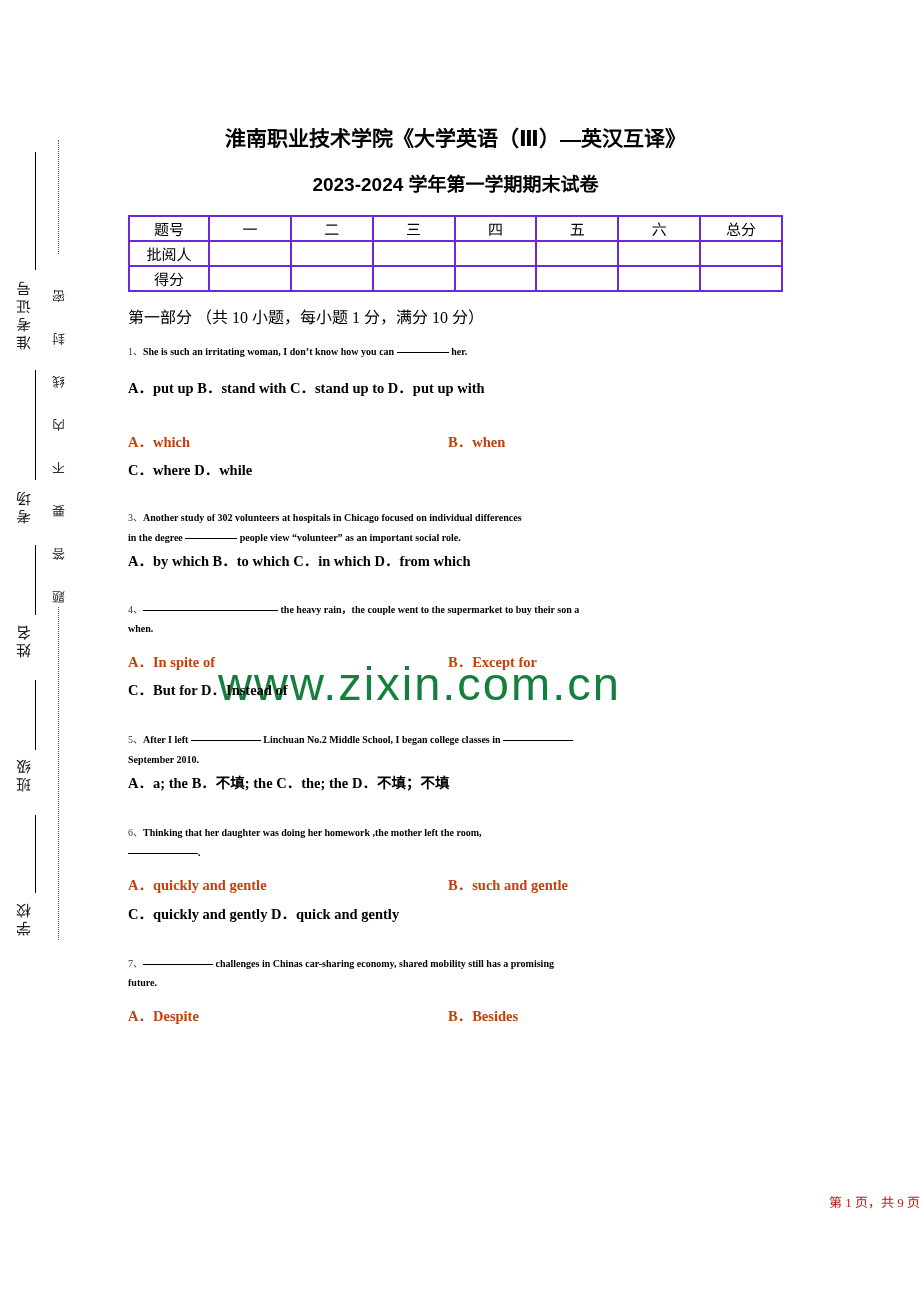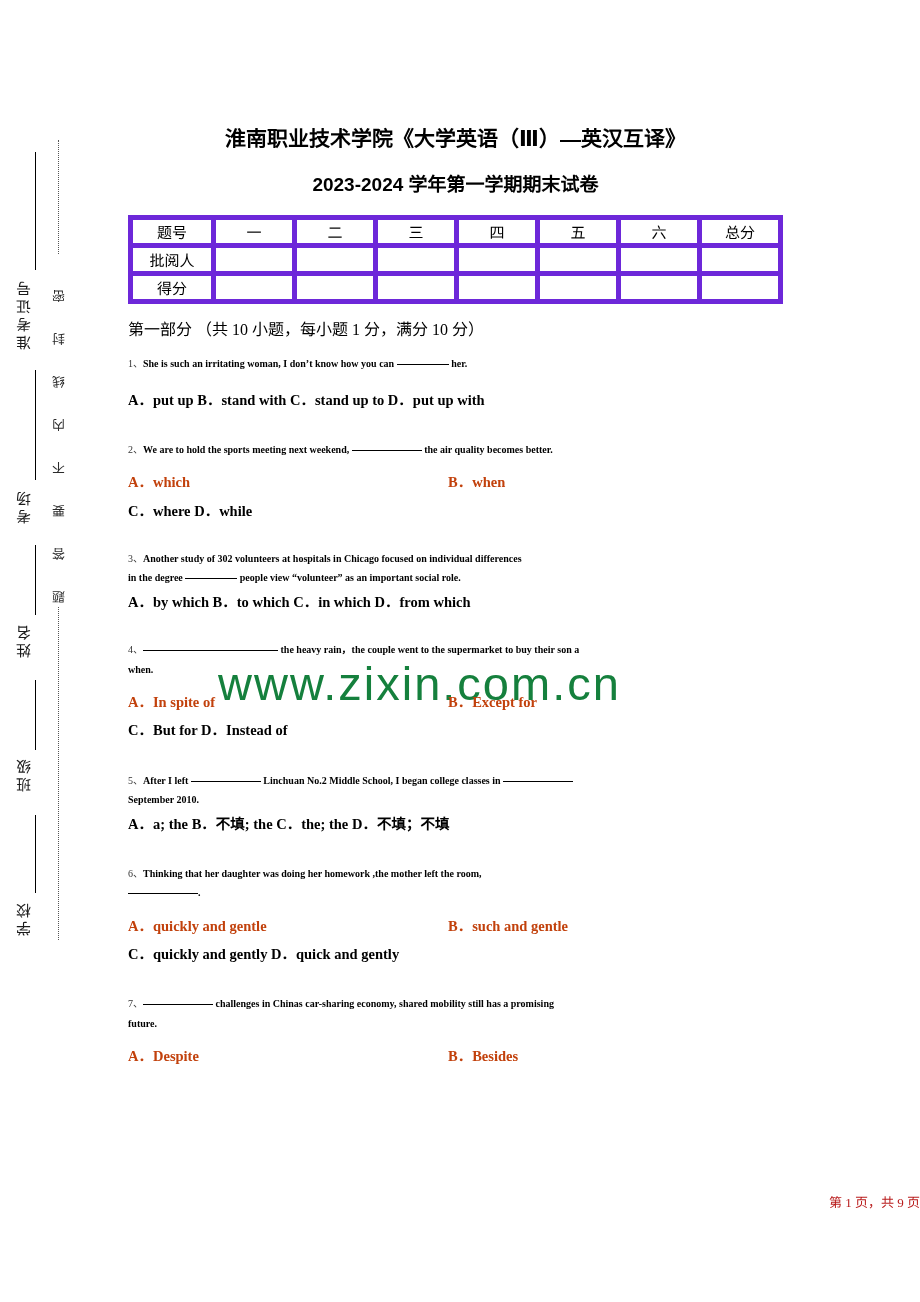--- a/index.html
+++ b/index.html
@@ -110,21 +110,21 @@
   }
 
   
   table.score-table {
     margin-top: 19px;
     border-collapse: collapse;
     width: 655px;
     table-layout: fixed;
   }
   table.score-table td {
-    border: 5px solid #6d28d9;
+    border: 2px solid #6d28d9;
     height: 23px;
     text-align: center;
     vertical-align: middle;
     font-size: 15px;
     font-family: "Liberation Serif", "DejaVu Serif", serif;
     color: #000;
     padding: 0;
   }
   table.score-table td.head-col { width: 78px; }
 
@@ -249,25 +249,20 @@
     <div class="question">
       <div class="q-stem">
         <span class="q-num">1、</span><span>She is such an irritating woman, I don’t know how you can</span>
         <span class="blank-s"></span>
         <span>her.</span>
       </div>
       <div class="opts-inline" style="margin-top:12px;">A．put up    B．stand with     C．stand up to     D．put up with</div>
     </div>
 
     <div class="question" style="margin-top:26px;">
-      <div class="q-stem">
-        <span class="q-num">2、</span><span>We are to hold the sports meeting next weekend,</span>
-        <span class="blank-m"></span>
-        <span>the air quality becomes better.</span>
-      </div>
       <div class="opts-row two-col" style="margin-top:9px;">
         <span>A．which</span>
         <span>B．when</span>
       </div>
       <div class="opts-inline">C．where    D．while</div>
     </div>
 
     <div class="question" style="margin-top:24px;">
       <div class="q-stem">
         <span class="q-num">3、</span><span>Another study of 302 volunteers at hospitals in Chicago focused on individual differences</span>

